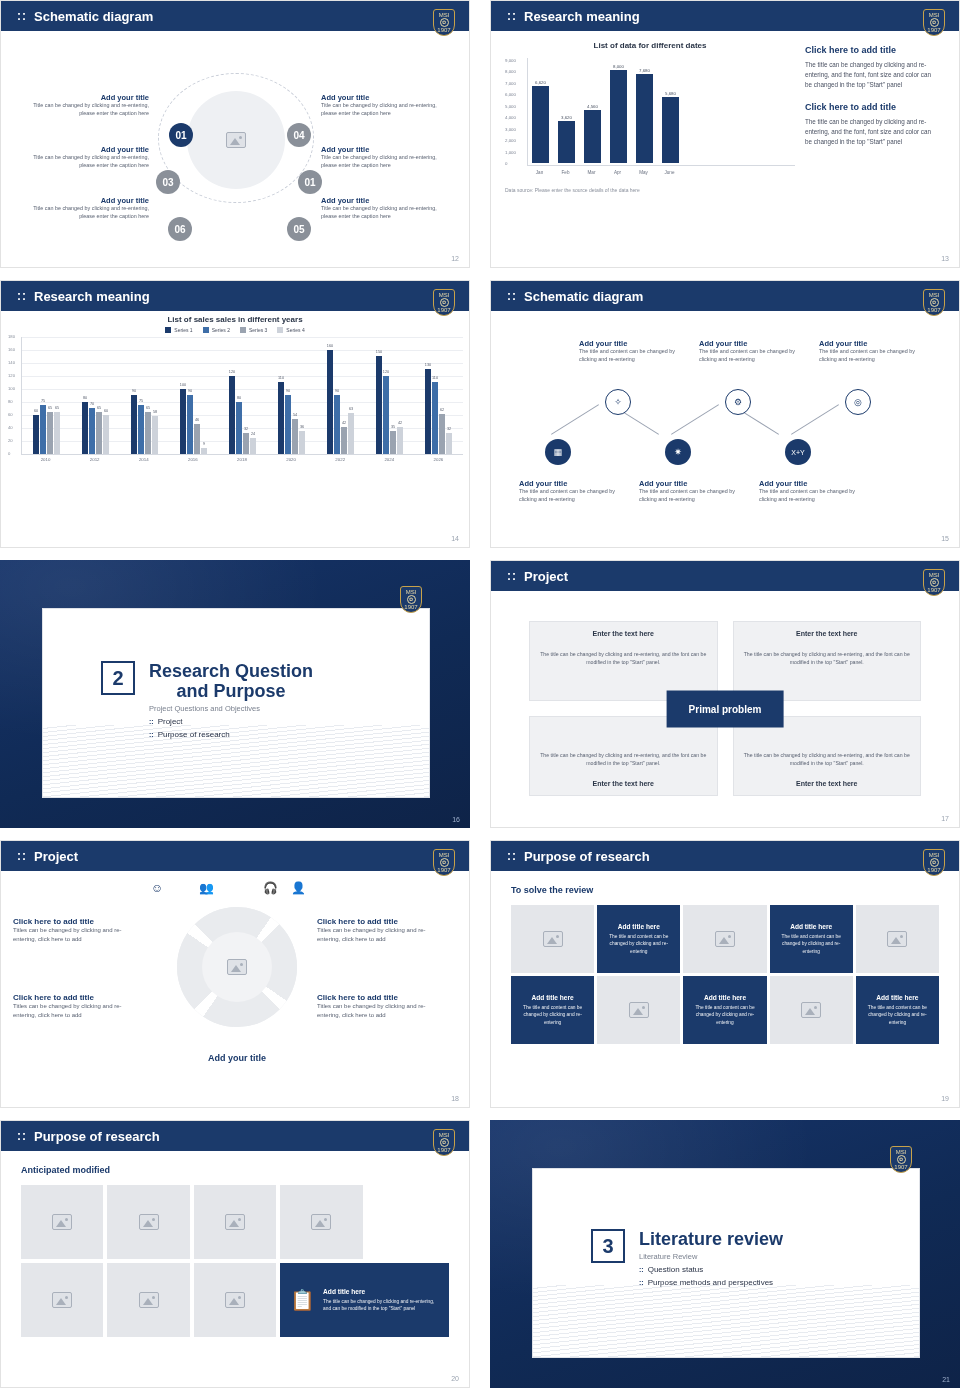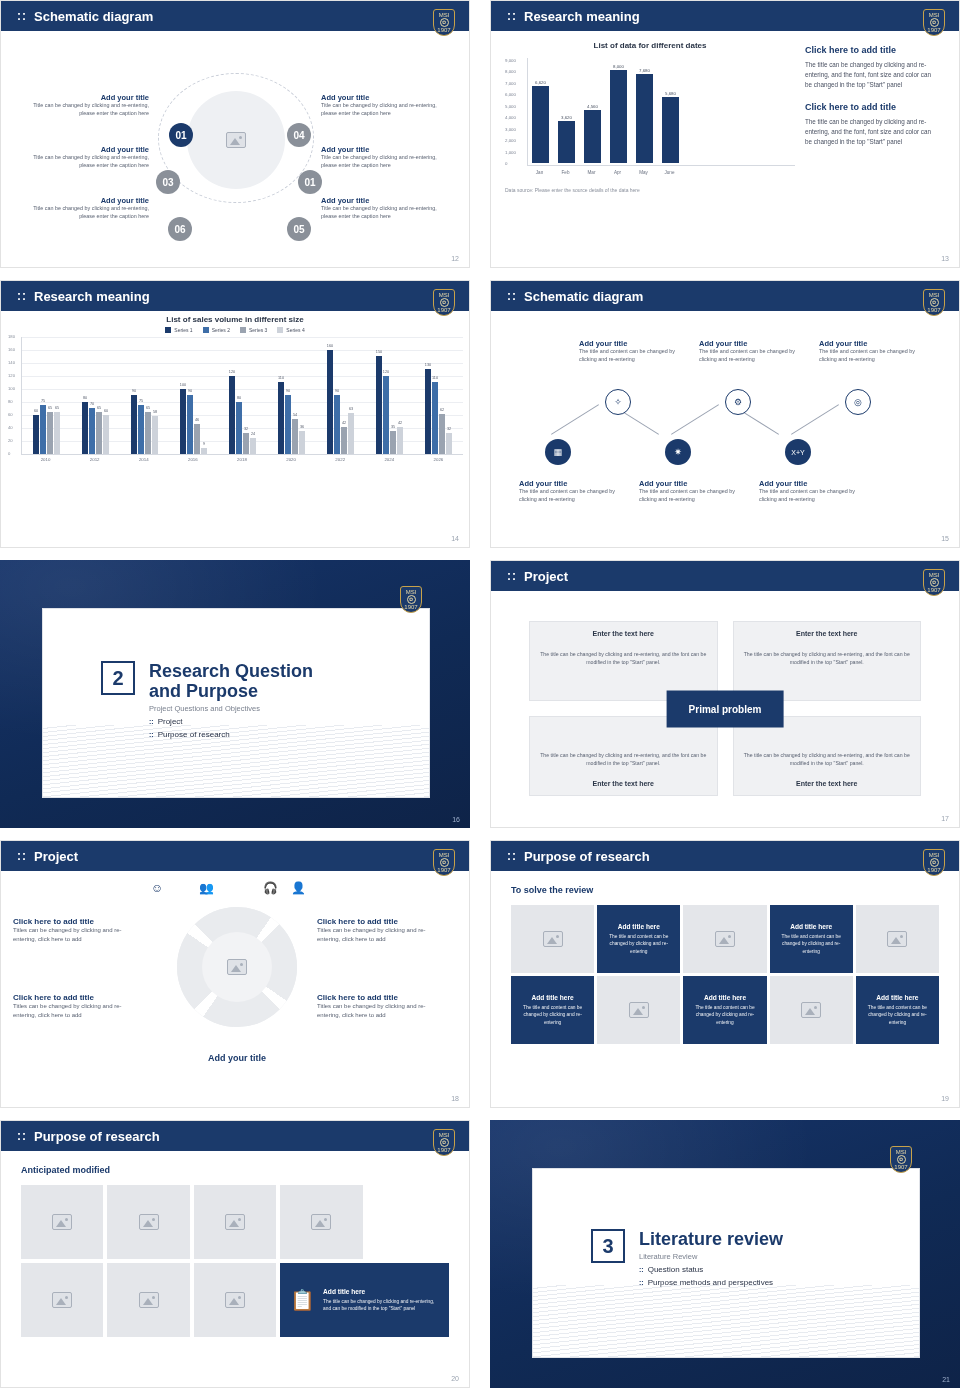--- a/index.html
+++ b/index.html
@@ -313,21 +313,21 @@
     <div class="hdr">
       <span class="dots">::</span>
       <span>Research meaning</span>
     </div>
     <div class="badge">
       <div>MSI</div>
       <div class="ring">✿</div>
       <div>1907</div>
     </div>
     <div class="body gchart">
-      <div class="chart-title">List of sales volume in different size</div>
+      <div class="chart-title">List of sales sales in different years</div>
       <div class="legend">
         <span><i style="background:#1b3a6b"></i><span>Series 1</span></span>
         <span><i style="background:#3e6ea8"></i><span>Series 2</span></span>
         <span><i style="background:#9aa3b0"></i><span>Series 3</span></span>
         <span><i style="background:#cdd2da"></i><span>Series 4</span></span>
       </div>
       <div class="gplot">
         <div class="gline" style="top:0px;"></div>
           <div class="ylab" style="top:0px;">180</div>
         <div class="gline" style="top:13px;"></div>
@@ -545,21 +545,21 @@
     </div>
     <div class="pg">15</div>
   </div>
 
   <div class="section">
     <div class="wavebg"></div>
     <div class="card">
       <div style="position:absolute; left:58px; top:52px; display:flex; gap:14px; align-items:flex-start;">
         <div class="sec-num">2</div>
         <div>
-          <div class="sec-title" style="white-space:pre-line;">Research Question
+          <div class="sec-title" style="white-space:pre-line;text-align:center;">Research Question
 and Purpose</div>
           <div class="sec-sub">Project Questions and Objectives</div>
           <div class="sec-li"><b>::</b><span>Project</span></div>
           <div class="sec-li"><b>::</b><span>Purpose of research</span></div>
         </div>
       </div>
     </div>
     <div class="badge" style="top:26px; right:48px;">
       <div>MSI</div>
       <div class="ring">✿</div>

